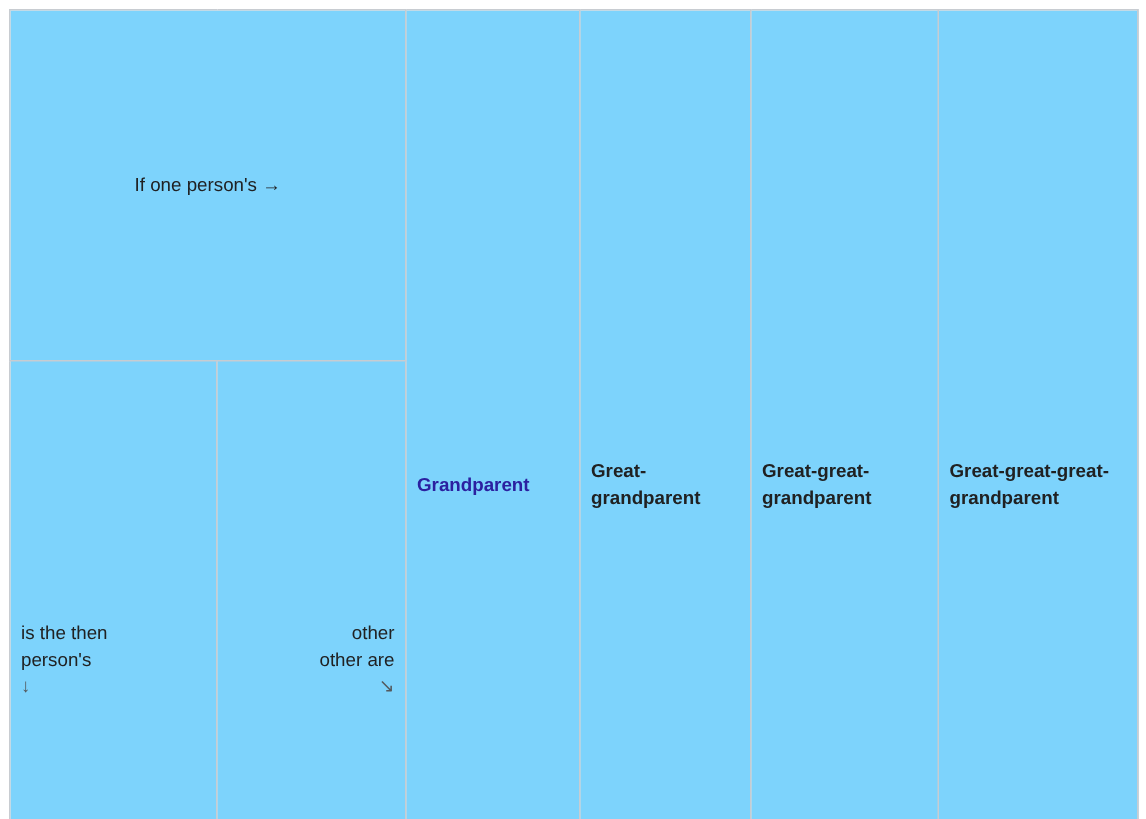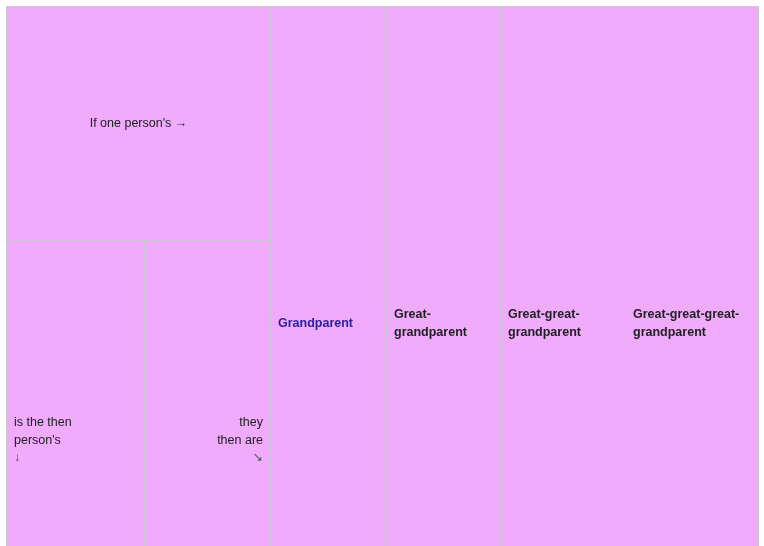--- a/index.html
+++ b/index.html
@@ -18,21 +18,21 @@
 
   #cousin-table {
     border-collapse: collapse;
     table-layout: fixed;
     margin: 6px 0 0 6px;
     width: 752px;
   }
 
   #cousin-table td {
     border: 1px solid #c8ccd1;
-    background: #f0abfc;
+    background: #7dd3fc;
     vertical-align: middle;
     padding: 6px 7px;
     line-height: 1.42;
     word-wrap: break-word;
   }
 
   
   col.c-rowhdr  { width: 138px; }
   col.c-gp      { width: 126px; }
   col.c-ggp     { width: 116px; }
@@ -97,20 +97,20 @@
       <td class="colhdr" rowspan="2">Great-great-great-grandparent</td>
       <td class="colhdr" rowspan="2">Great-great-great-great-grandparent</td>
     </tr>
     <tr>
       <td class="corner-left">
         <span class="line">is the then</span>
         <span class="line">person's</span>
         <span class="arrow">↓</span>
       </td>
       <td class="corner-right">
-        <span class="line">they</span>
-        <span class="line">then are</span>
+        <span class="line">other</span>
+        <span class="line">other are</span>
         <span class="arrow">↘</span>
       </td>
     </tr>
 
   </tbody>
 </table>
 
 </body></html>

